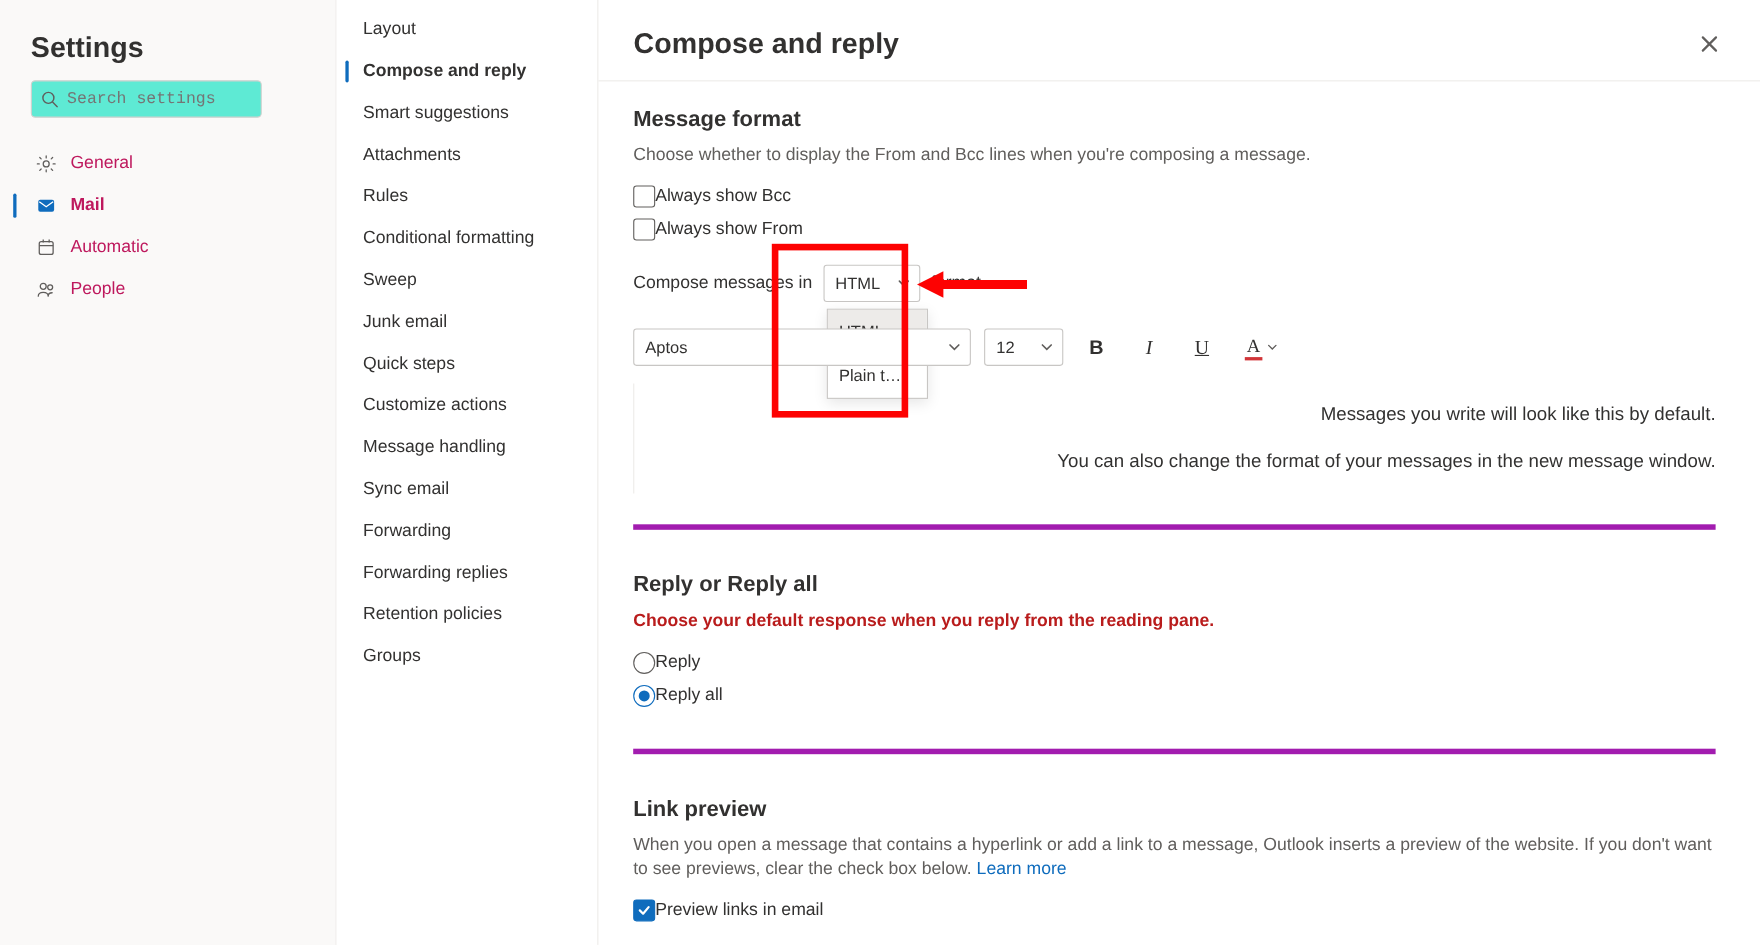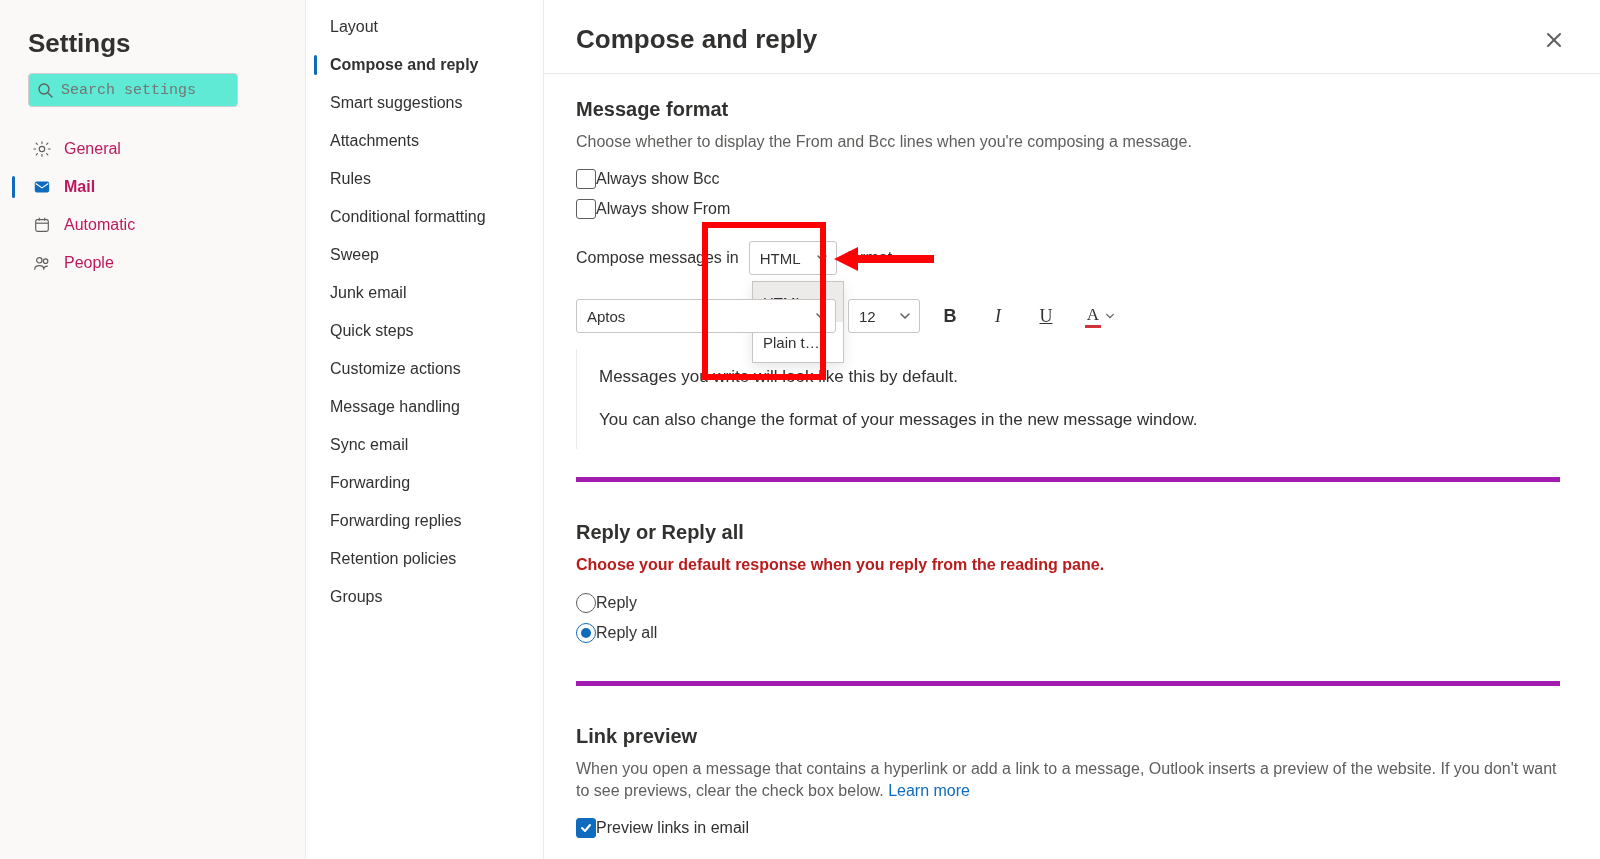--- a/index.html
+++ b/index.html
@@ -116,30 +116,30 @@
     border: 1px solid #c8c6c4; background: #fff;
     width: 92px;
     box-shadow: 0 4px 12px rgba(0,0,0,0.1);
   }
   .dropdown .opt { height: 40px; display: flex; align-items: center; padding: 0 10px; font-size: 15px; cursor: pointer; }
   .dropdown .opt.sel-opt { background: #edebe9; }
 
   .fmt-toolbar {
     display: flex; align-items: center; gap: 12px; margin-top: 24px;
   }
-  .fmt-toolbar .sel.font { width: 260px; }
+  .fmt-toolbar .sel.font { width: 307px; }
   .fmt-toolbar .sel.size { width: 72px; }
   .fmt-btn { width: 36px; height: 34px; display: flex; align-items: center; justify-content: center; cursor: pointer; font-size: 18px; font-family: Georgia, serif; }
   .fmt-btn.bold { font-weight: 700; font-family: "Segoe UI", Arial; }
   .fmt-btn.italic { font-style: italic; }
   .fmt-btn.underline { text-decoration: underline; }
   .fmt-btn.color { display: flex; align-items: center; gap: 4px; width: 48px; }
   .fmt-btn.color .A { border-bottom: 3px solid #d13438; padding: 0 2px; font-family: "Segoe UI"; font-size: 17px; }
 
-  .preview-box { border-left: 1px solid #edebe9; padding: 14px 0 14px 22px; margin-top: 16px; }
+  .preview-box { border-left: 1px solid #edebe9; padding: 14px 0 14px 22px; margin-top: 16px; text-align: right; }
   .preview-box p { font-size: 17px; line-height: 1.7; margin-bottom: 14px; }
   .preview-box p:last-child { margin-bottom: 0; }
 
   
   .annot-box {
     position: absolute;
     border: 6px solid #fd0202;
     pointer-events: none;
   }
   .annot-arrow {

